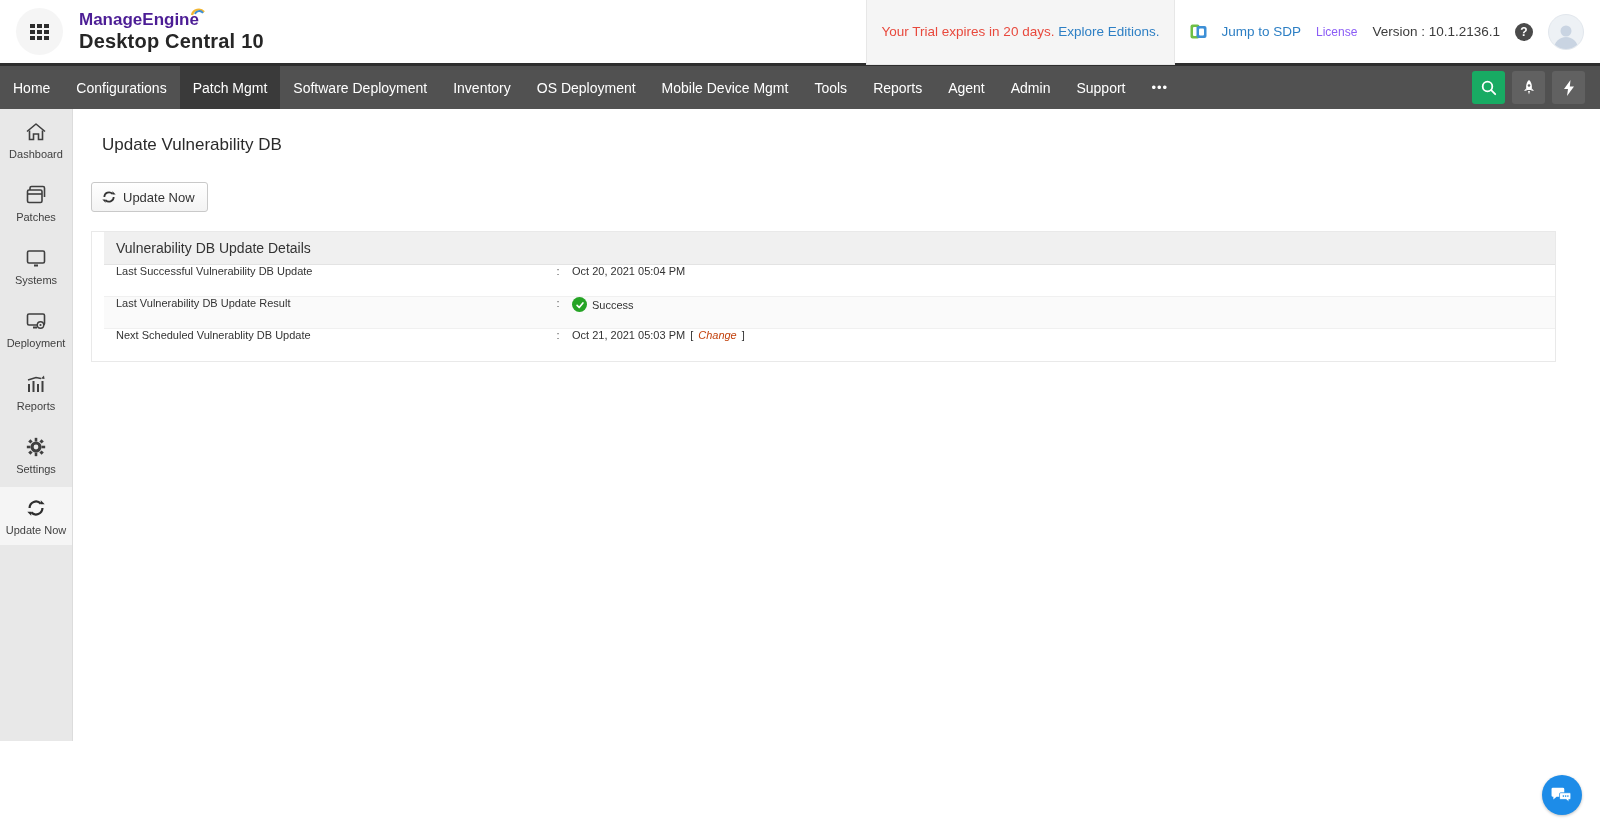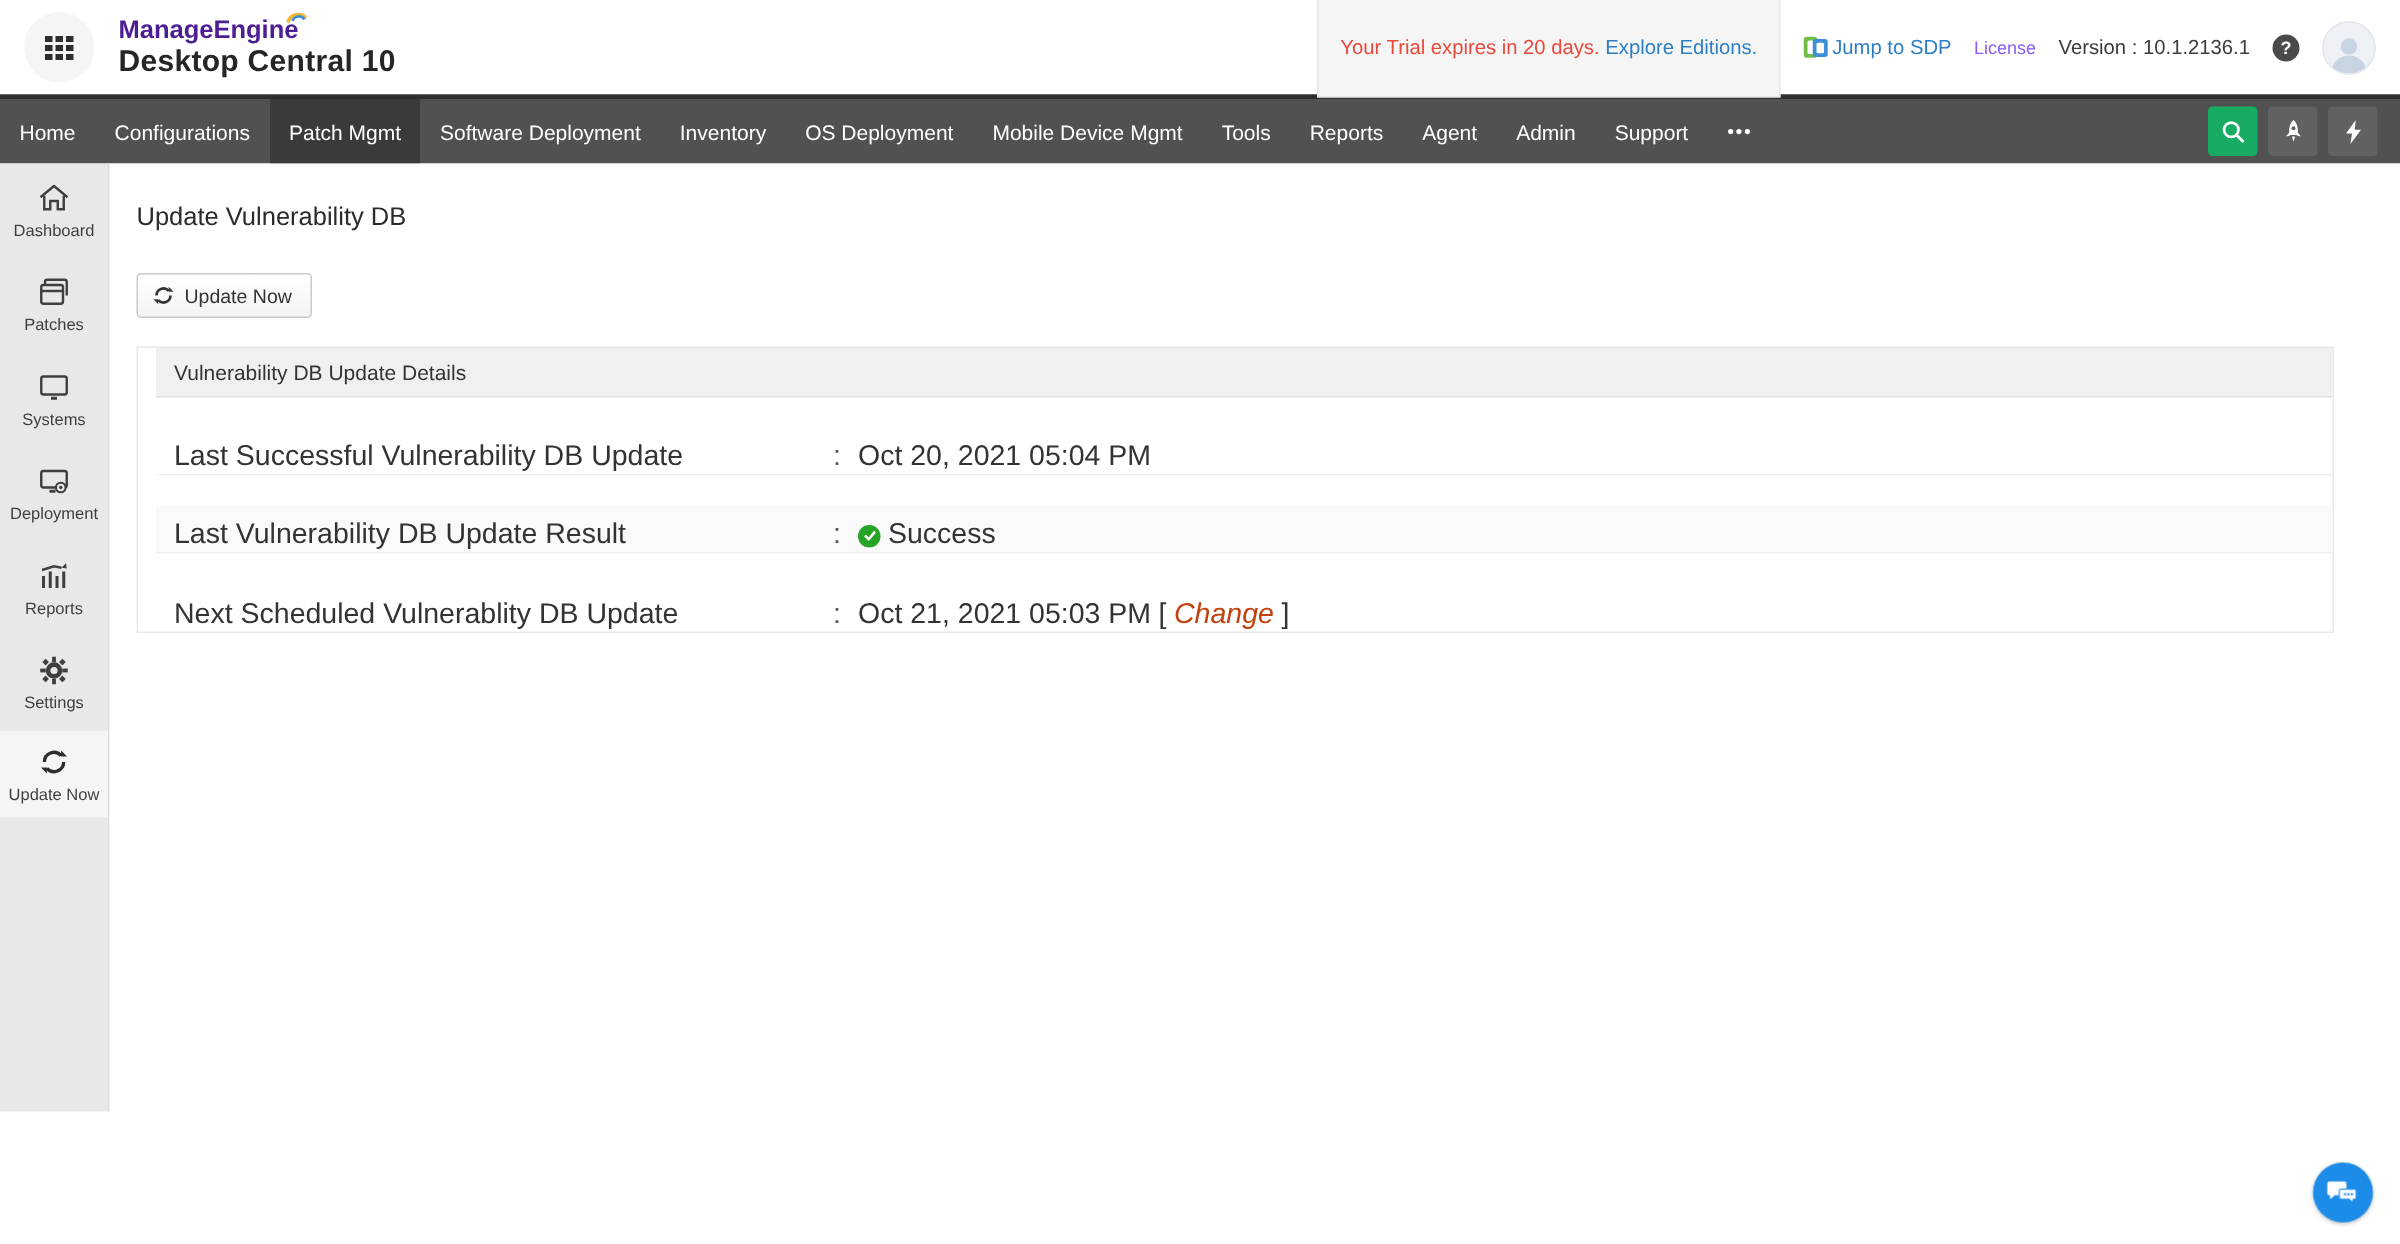--- a/index.html
+++ b/index.html
@@ -13,21 +13,21 @@
   .grid-glyph { display: grid; grid-template-columns: repeat(3, 5px); grid-gap: 2px; }
   .grid-glyph span { width: 5px; height: 4px; background: #2d2d2d; }
   .brand { line-height: 1.1; }
   .brand-top { font-size: 17px; color: #4c1d95; font-weight: 600; position: relative; display: inline-block; }
   .brand-swoosh { position: absolute; right: -7px; top: -5px; }
   .brand-bottom { font-size: 20px; color: #262626; font-weight: 700; letter-spacing: 0.2px; }
   .topbar-right { margin-left: auto; display: flex; align-items: center; gap: 15px; }
   .trial-box { background: #f5f5f5; border: 1px solid #e7e7e7; padding: 25px 15px; font-size: 13.5px; cursor: default; }
   .trial-msg { color: #e8493d; }
   .trial-link { color: #2d7fc4; cursor: pointer; }
-  .sdp-wrap { display: flex; align-items: center; gap: 2px; cursor: pointer; }
+  .sdp-wrap { display: flex; align-items: center; gap: 14px; cursor: pointer; }
   .sdp-link { font-size: 13.5px; color: #2d7fc4; }
   .license-link { font-size: 12px; color: #8b5cf6; cursor: pointer; }
   .version-text { font-size: 13.5px; color: #3c3c3c; }
   .help-btn { width: 18px; height: 18px; border-radius: 50%; background: #4a4a4a; color: #fff;
     font-size: 12px; font-weight: 700; display: flex; align-items: center; justify-content: center; cursor: pointer; }
   .avatar { width: 36px; height: 36px; border-radius: 50%; background: #edf1f5; border: 1px solid #e2e7ed;
     display: flex; align-items: flex-end; justify-content: center; overflow: hidden; cursor: pointer; }
 
   
   .mainnav { height: 46px; background: #515151; border-top: 3px solid #2e2e2e; display: flex; align-items: stretch; }
@@ -41,31 +41,31 @@
 
   
   .shell { display: flex; height: 632px; }
   .sidebar { width: 73px; background: #e8e8e8; border-right: 1px solid #dcdcdc; display: flex; flex-direction: column; }
   .side-item { height: 63px; display: flex; flex-direction: column; align-items: center; justify-content: center;
     gap: 5px; cursor: pointer; }
   .side-item .lbl { font-size: 11px; color: #3f3f3f; }
   .side-item.active { background: #f5f5f5; height: 58px; }
   .content { flex: 1; background: #fff; padding-left: 18px; }
 
-  .page-title { margin-top: 26px; font-size: 17px; color: #2b2b2b; font-weight: 400; }
+  .page-title { margin-top: 26px; font-size: 17px; color: #2b2b2b; font-weight: 400; margin-left: 11px; }
 
   .update-btn { margin-top: 27px; display: inline-flex; align-items: center; gap: 6px;
     padding: 6px 12px 6px 9px; border: 1px solid #c9c9c9; border-radius: 3px;
     background: linear-gradient(#ffffff, #f3f3f3); font-size: 13px; color: #333; cursor: pointer; }
 
   .detail-table { margin: 19px 44px 0 0; border: 1px solid #e9e9e9; padding-left: 12px; }
   .tbl-header { background: #f0f0f0; border-bottom: 1px solid #e3e3e3; padding: 8px 12px;
     font-size: 14px; color: #333; }
-  .tbl-row { display: flex; align-items: flex-end; height: 32px; font-size: 19px; color: #333;
-    border-bottom: 1px solid #f0f0f0; margin-top: 20px; }
+  .tbl-row { display: flex; align-items: flex-start; height: 32px; font-size: 11px; color: #333;
+    border-bottom: 1px solid #f0f0f0; }
   .tbl-row:last-child { border-bottom: none; }
   .tbl-row.alt { background: #fafafa; }
   .cell-label { width: 440px; padding-left: 12px; }
   .cell-sep { width: 28px; text-align: center; color: #555; }
   .cell-value { display: flex; align-items: center; gap: 5px; }
   .success-badge { width: 15px; height: 15px; border-radius: 50%; background: #26a426;
     display: inline-flex; align-items: center; justify-content: center; }
   .change-link { color: #c2410c; cursor: pointer; font-style: italic; }
   .bracket { color: #333; }
 

